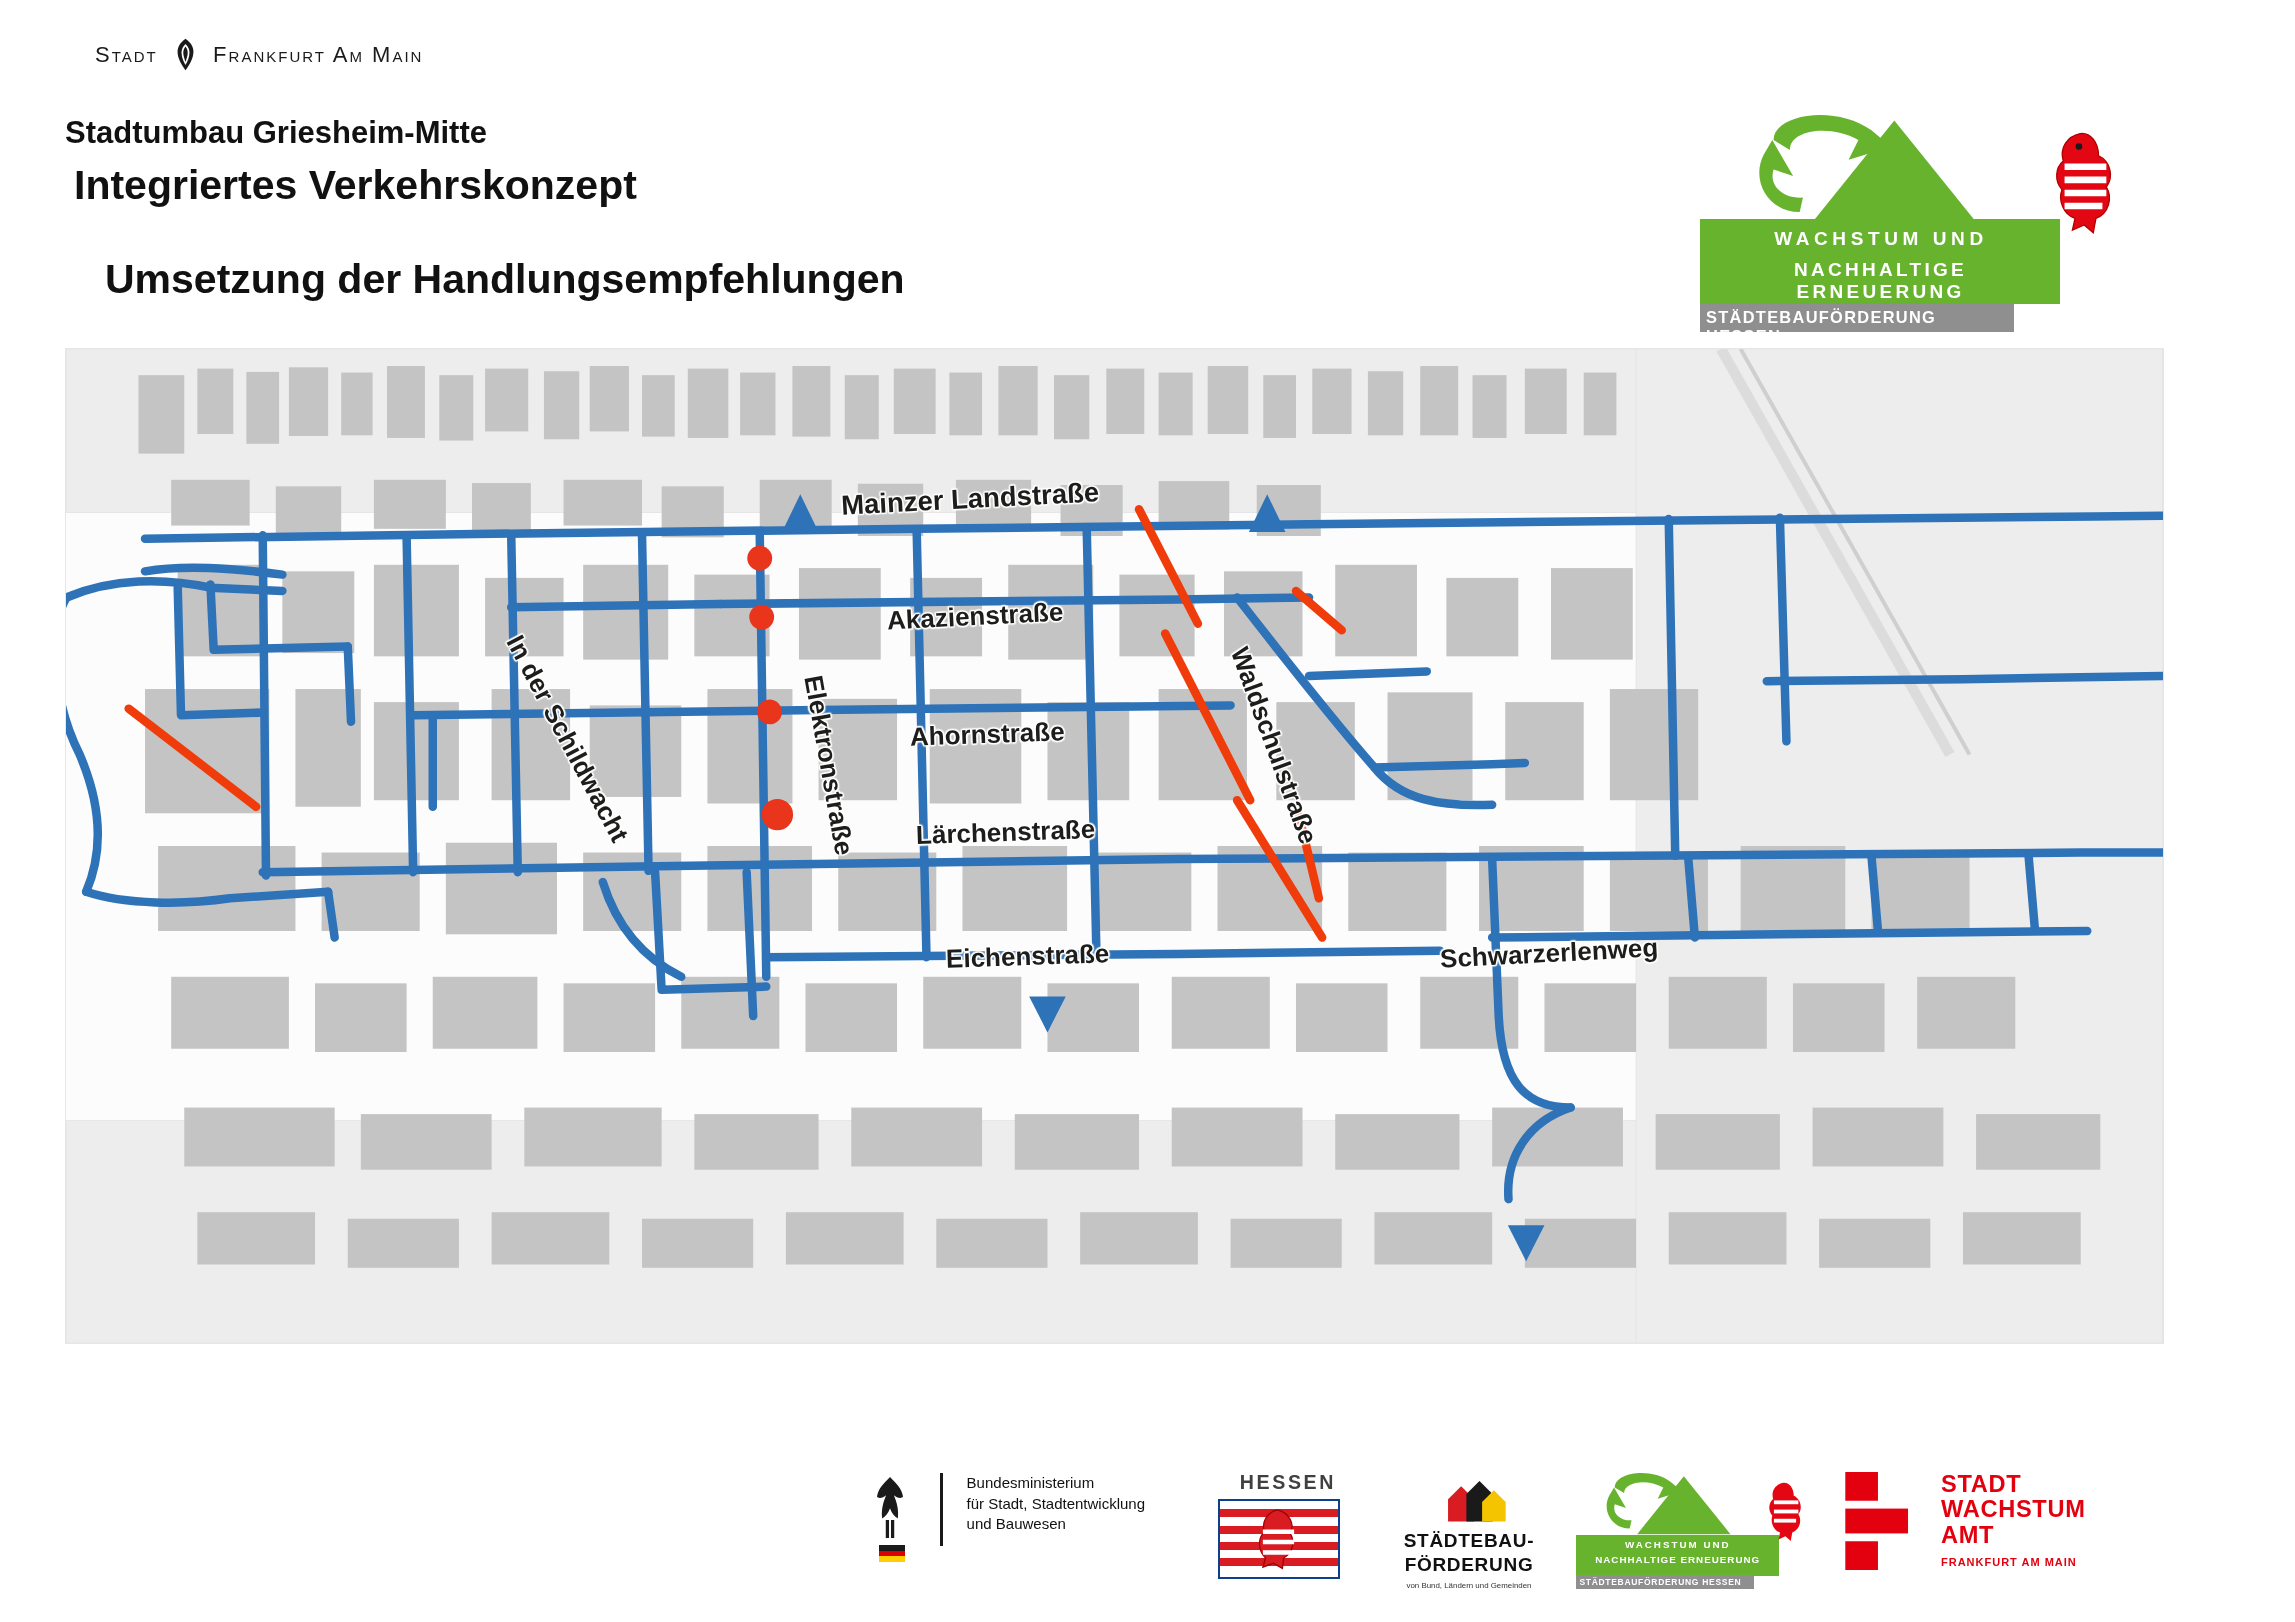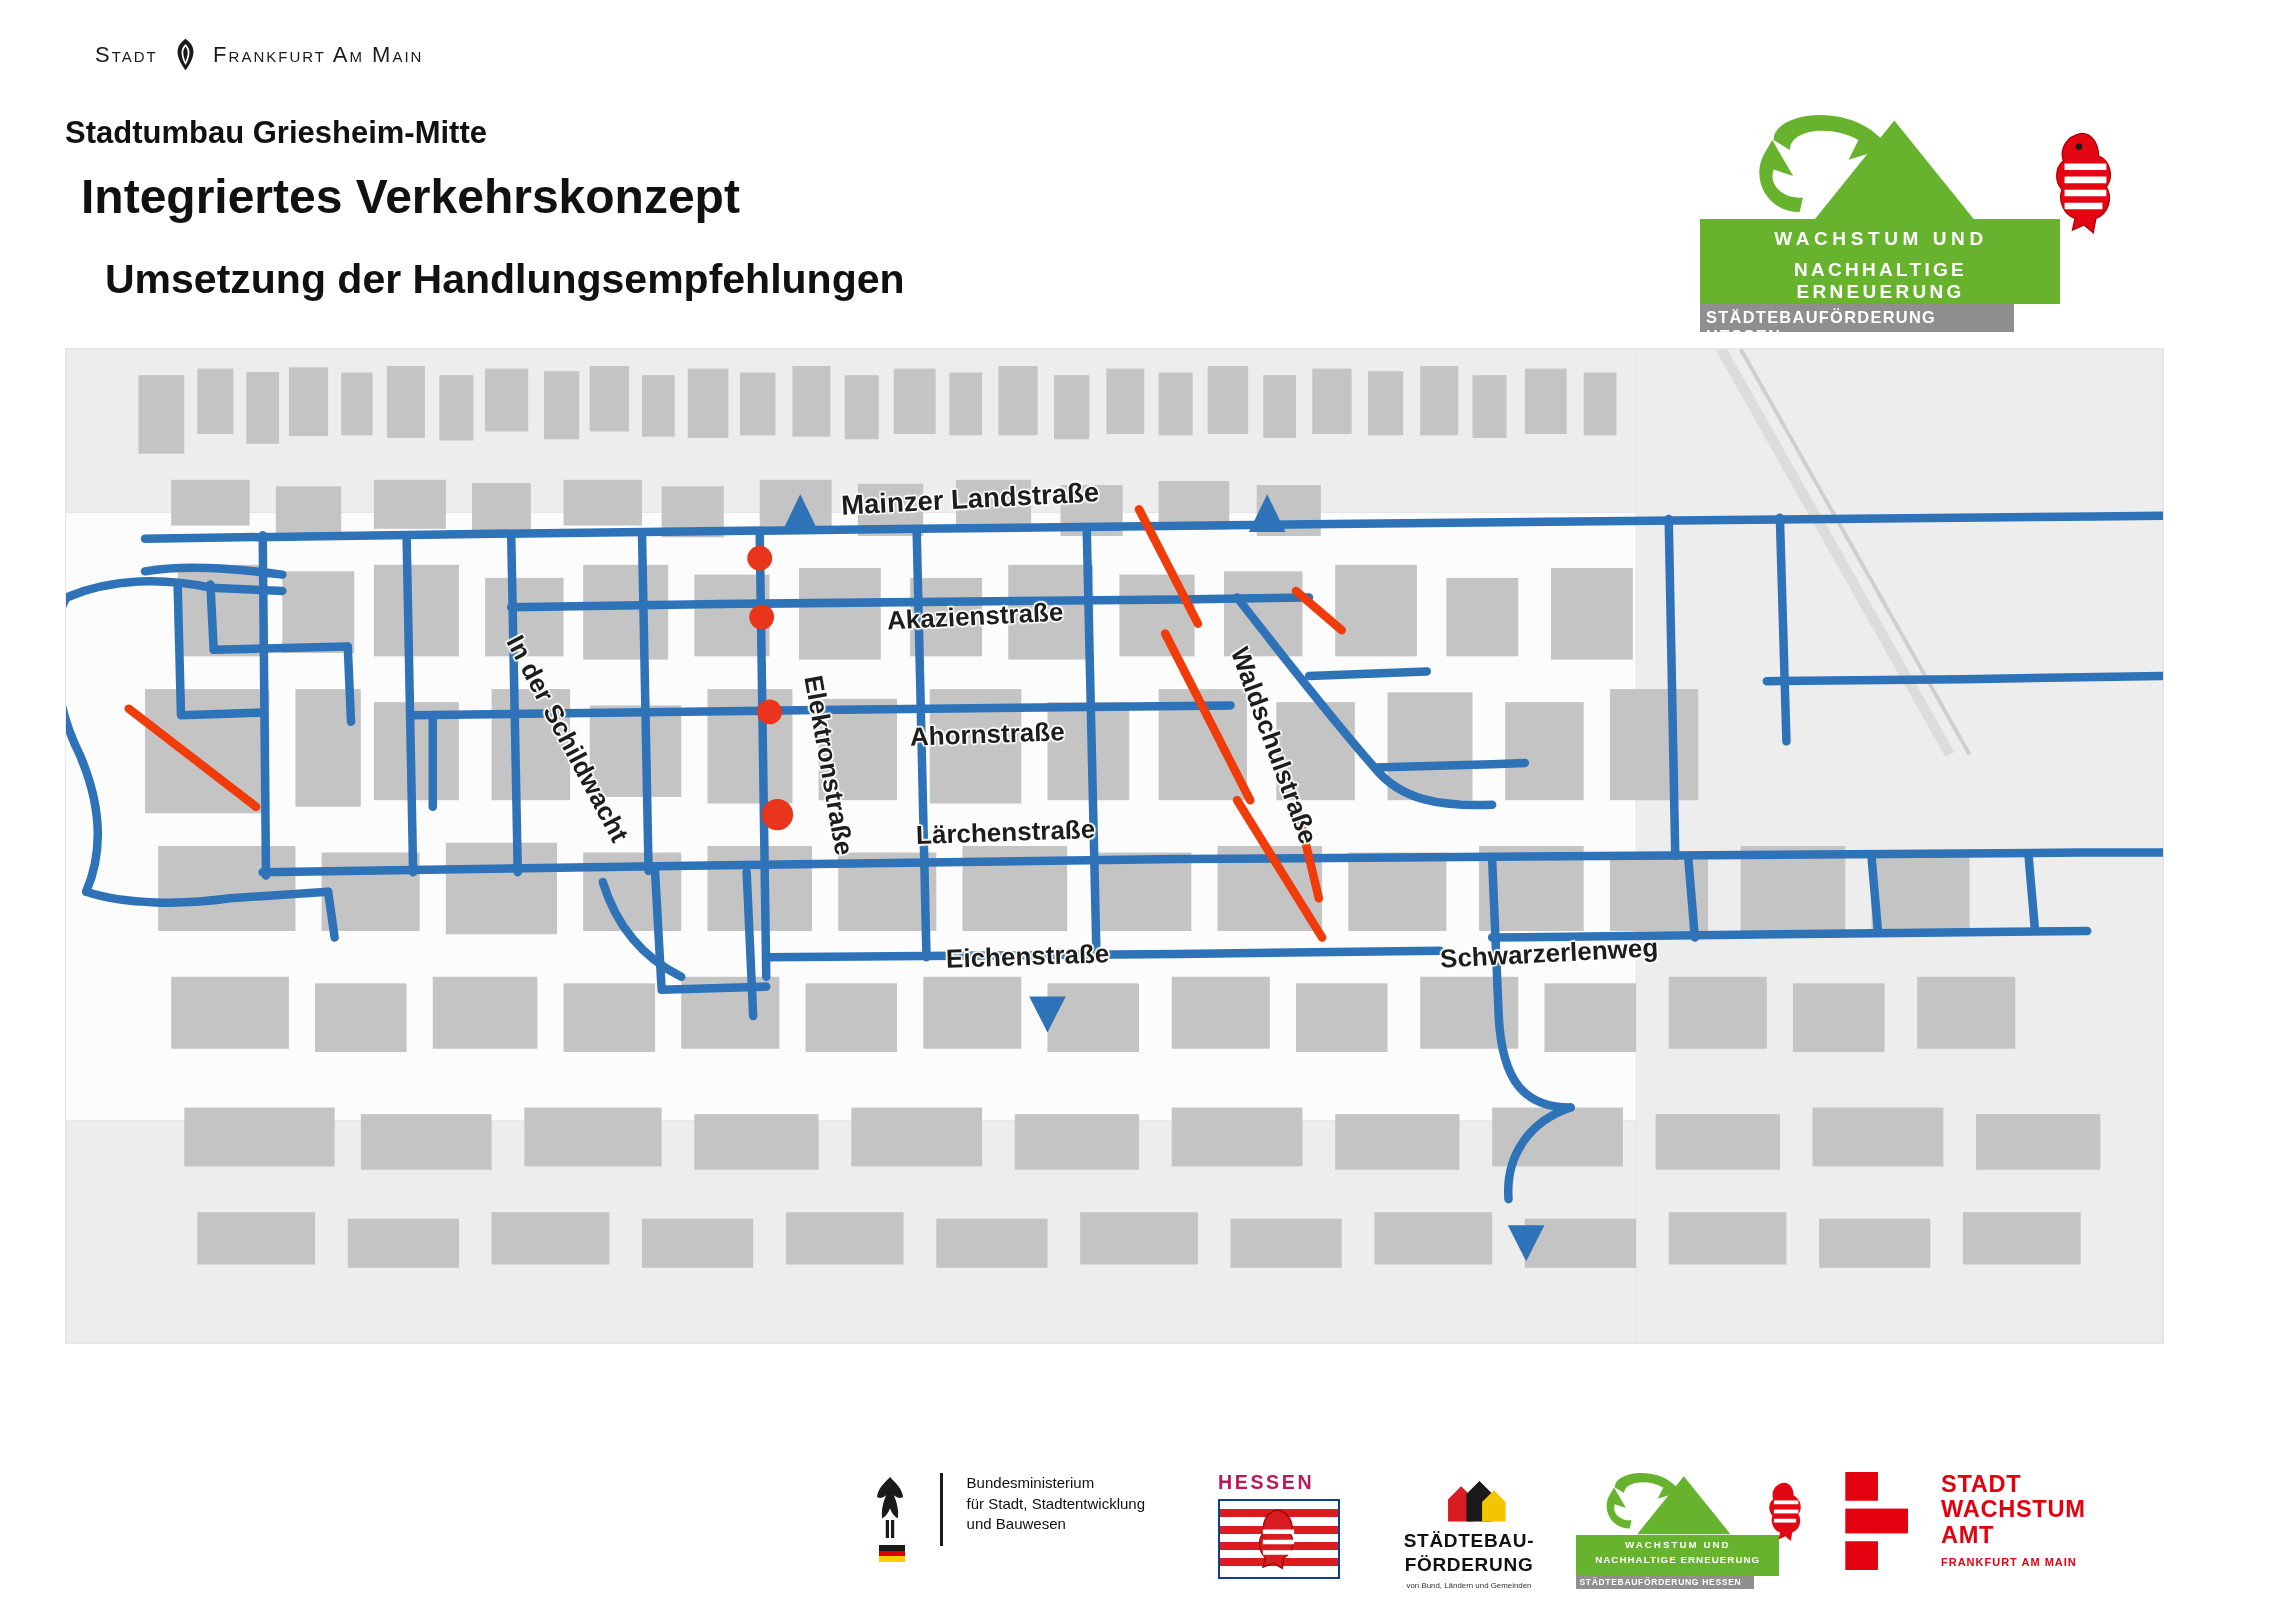--- a/index.html
+++ b/index.html
@@ -47,25 +47,25 @@
     width: 1505px;
   }
   .title-sub {
     font-size: 31px;
     font-weight: bold;
     color: #111;
     line-height: 1.22;
     margin: 0 0 2.6px 0;
   }
   .title-main {
-    font-size: 48px;
+    font-size: 41px;
     font-weight: bold;
     color: #111;
     line-height: 1.2;
-    margin: 16px;
+    margin: 9px;
   }
   .title-second {
     position: absolute;
     left: 65px;
     top: 255px;
     font-size: 41px;
     font-weight: bold;
     color: #111;
     line-height: 1.2;
     margin-left: 40px;
@@ -202,22 +202,22 @@
   .hessen-logo {
     position: absolute;
     left: 1218px;
     top: 11.8px;
     width: 118px;
   }
   .hessen-logo .hl-title {
     font-size: 19.6px;
     font-weight: bold;
     letter-spacing: 2.6px;
-    color: #be185d;
-    text-align: left;
+    color: #404040;
+    text-align: right;
   }
   .hessen-logo .hl-box {
     margin-top: 5.2px;
     width: 118px;
     height: 76px;
     background: #ffffff;
     border: 2px solid #0b3f8f;
     position: relative;
     overflow: hidden;
   }

